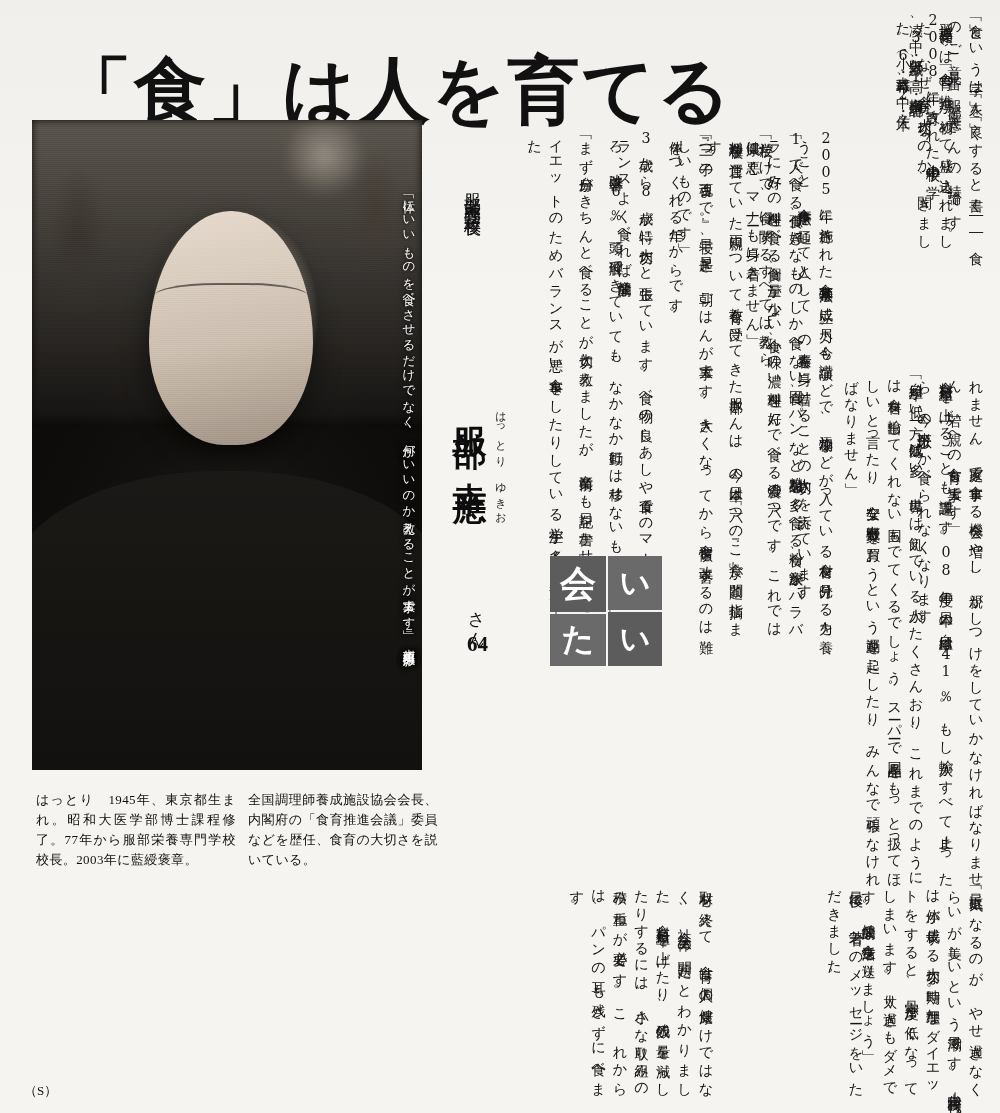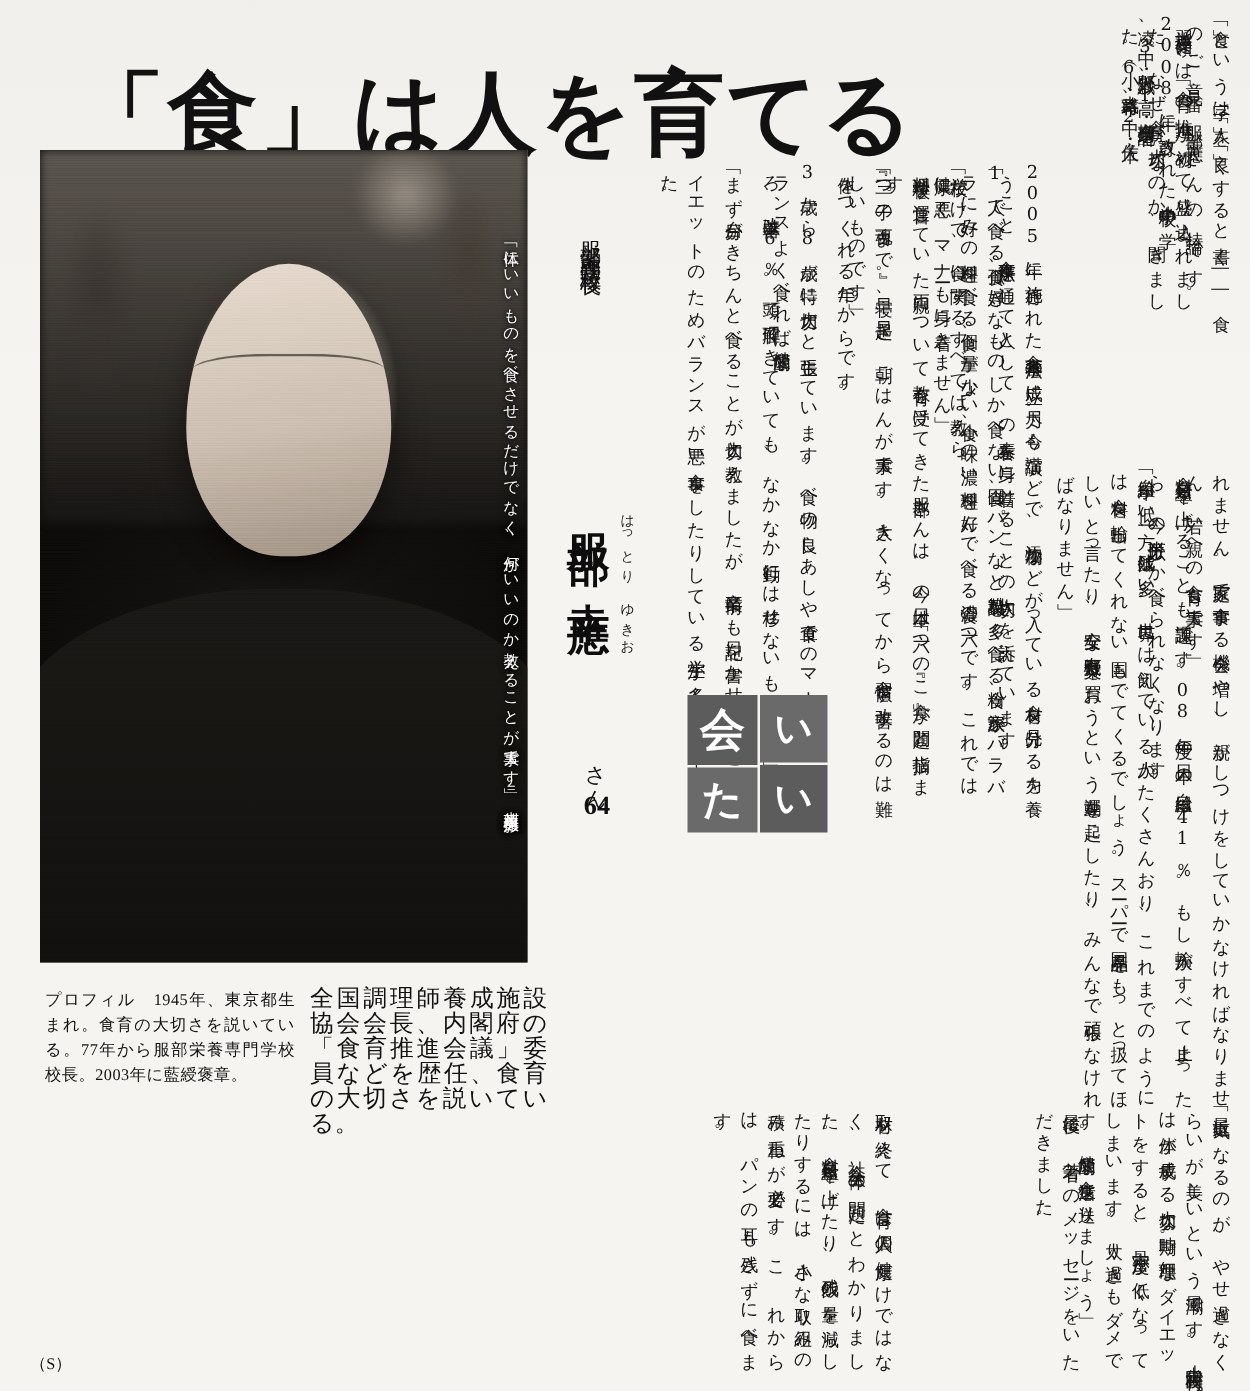--- a/index.html
+++ b/index.html
@@ -243,21 +243,21 @@
     line-height: 20px;
     letter-spacing: 0.4px;
     color: #111;
     text-align: justify;
   }
   .profile-2 {
     position: absolute;
     left: 248px;
     top: 790px;
     width: 190px;
-    font-size: 19px;
+    font-size: 13px;
     line-height: 20px;
     letter-spacing: 0.4px;
     color: #111;
     text-align: justify;
   }
 
   
   .bcol {
     position: absolute;
     writing-mode: vertical-rl;
@@ -328,21 +328,21 @@
   <div class="byline-suffix">さん</div>
   <div class="byline-age">64</div>
 
   <div class="logo-stamp">
     <div class="blk b1">会</div>
     <div class="blk b2">い</div>
     <div class="blk b3">た</div>
     <div class="blk b4">い</div>
   </div>
 
-  <div class="profile">プロフィル　1945年、東京都生まれ。食育の大切さを説いている。77年から服部栄養専門学校校長。2003年に藍綬褒章。</div>
+  <div class="profile">はっとり　1945年、東京都生まれ。昭和大医学部博士課程修了。77年から服部栄養専門学校校長。2003年に藍綬褒章。</div>
   <div class="profile-2">全国調理師養成施設協会会長、内閣府の「食育推進会議」委員などを歴任、食育の大切さを説いている。</div>
 
   <div class="bcol b1">「最近気になるのが、やせ過ぎなくらいが美しいという風潮です。小中高校時代は体が成長する大切な時期。無理なダイエットをすると、骨密度が低くなってしまいます。太り過ぎもダメです。健康的な食生活を送りましょう」</div>
   <div class="bcol b5">最後に、若者へのメッセージをいただきました。</div>
   <div class="bcol b10">取材を終えて　食育は個人の健康だけではなく、社会全体の問題だとわかりました。食料自給率を上げたり、残飯の量を減らしたりするには、小さな取り組みの積み重ねが必要です。こ れからは、パンの耳も残さずに食べます。</div>
 
   <div class="sig">（S）</div>
 </div>
 
 </body></html>

